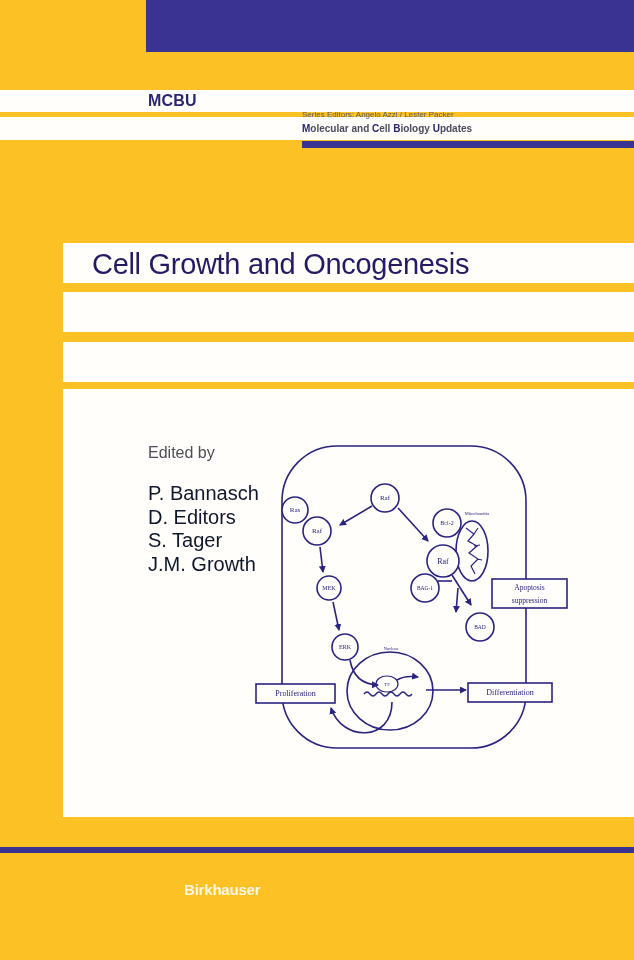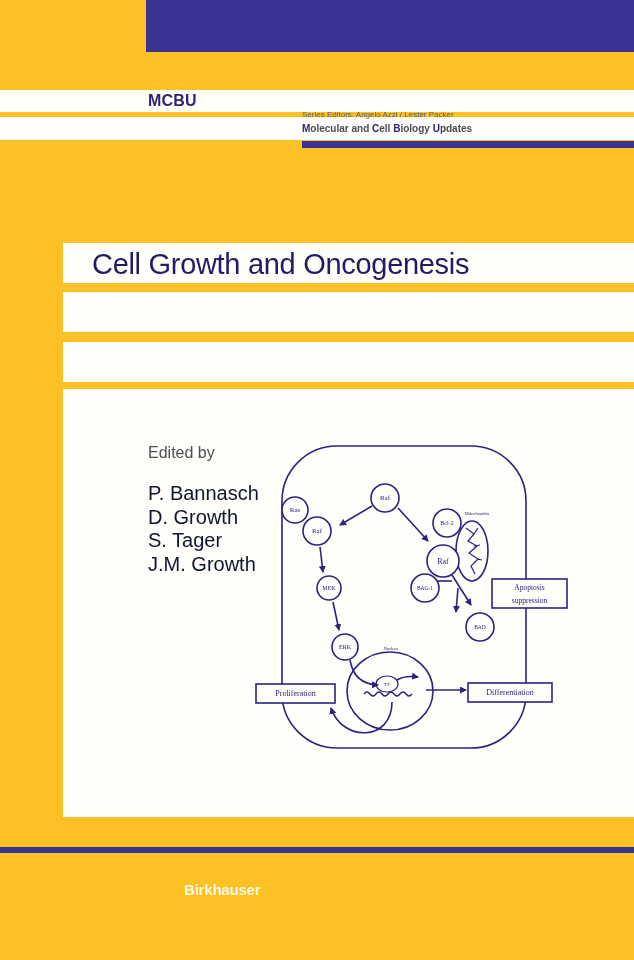--- a/index.html
+++ b/index.html
@@ -54,21 +54,21 @@
 <div class="abs series-editors">Series Editors: Angelo Azzi / Lester Packer</div>
 <div class="abs series-name">
   <b>M</b><span>olecular and </span><b>C</b><span>ell </span><b>B</b><span>iology </span><b>U</b><span>pdates</span>
 </div>
 
 <div class="abs book-title">Cell Growth and Oncogenesis</div>
 
 <div class="abs edited-by">Edited by</div>
 <div class="abs editors">
   <div>P. Bannasch</div>
-  <div>D. Growth</div>
+  <div>D. Editors</div>
   <div>S. Tager</div>
   <div>J.M. Growth</div>
 </div>
 
 <svg class="abs diagram" viewBox="240 430 340 340">
   <defs>
     <marker id="ah" markerWidth="7" markerHeight="7" refX="6" refY="3.5" orient="auto" markerUnits="userSpaceOnUse">
       <path d="M0,0 L7,3.5 L0,7 z" fill="#2a2380"></path>
     </marker>
   </defs>

